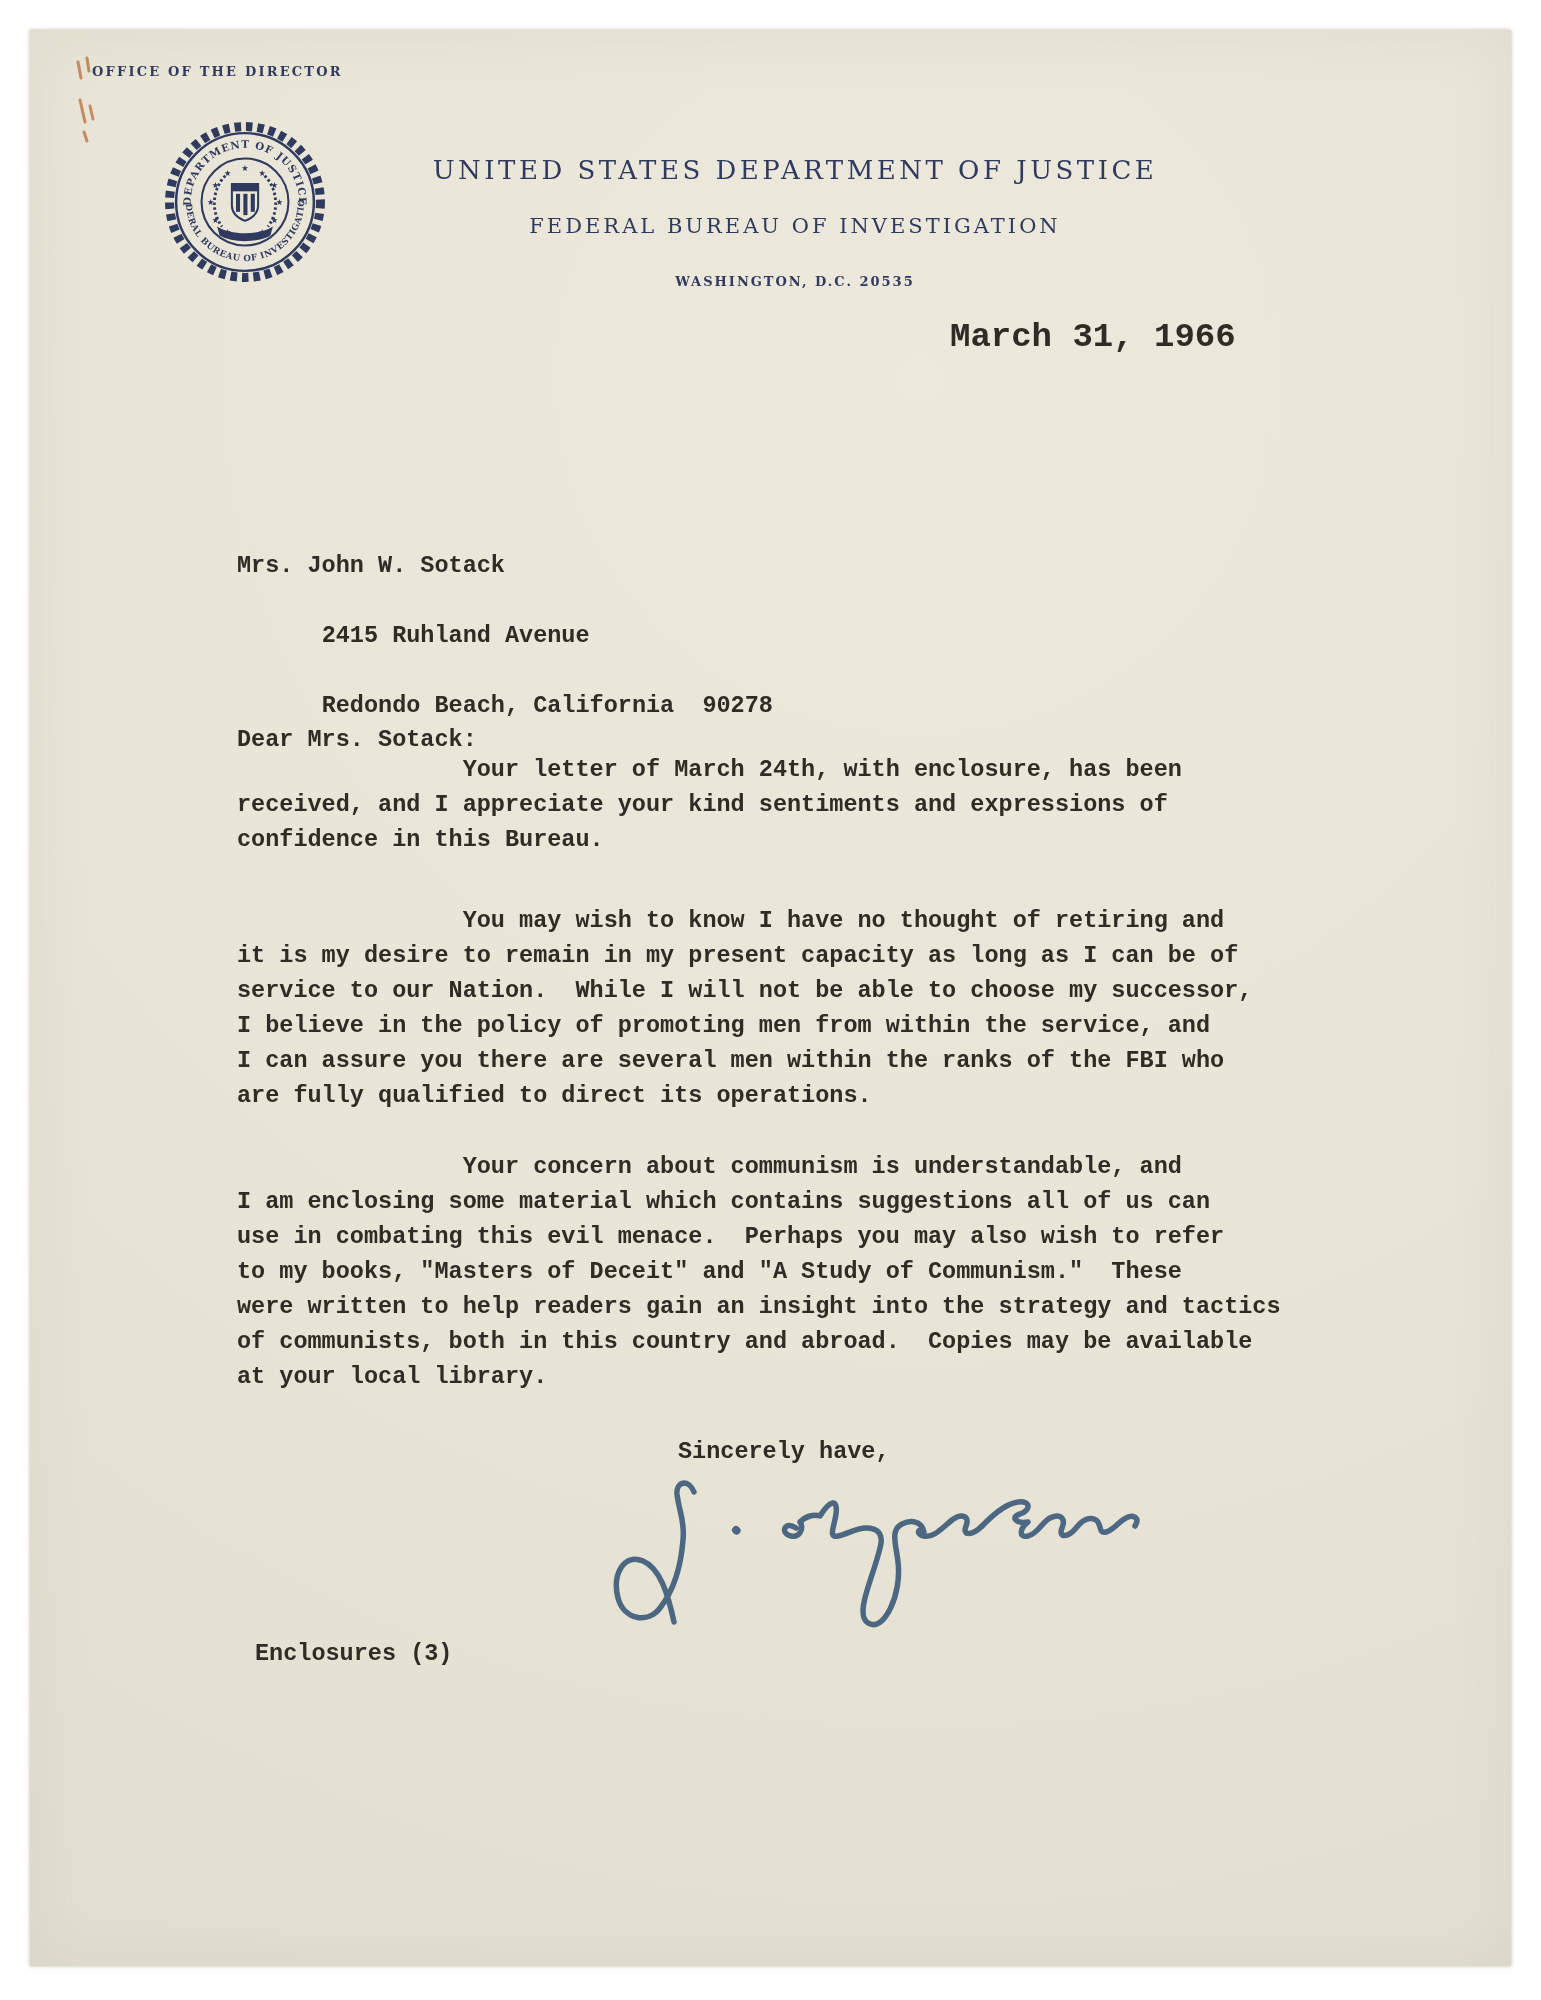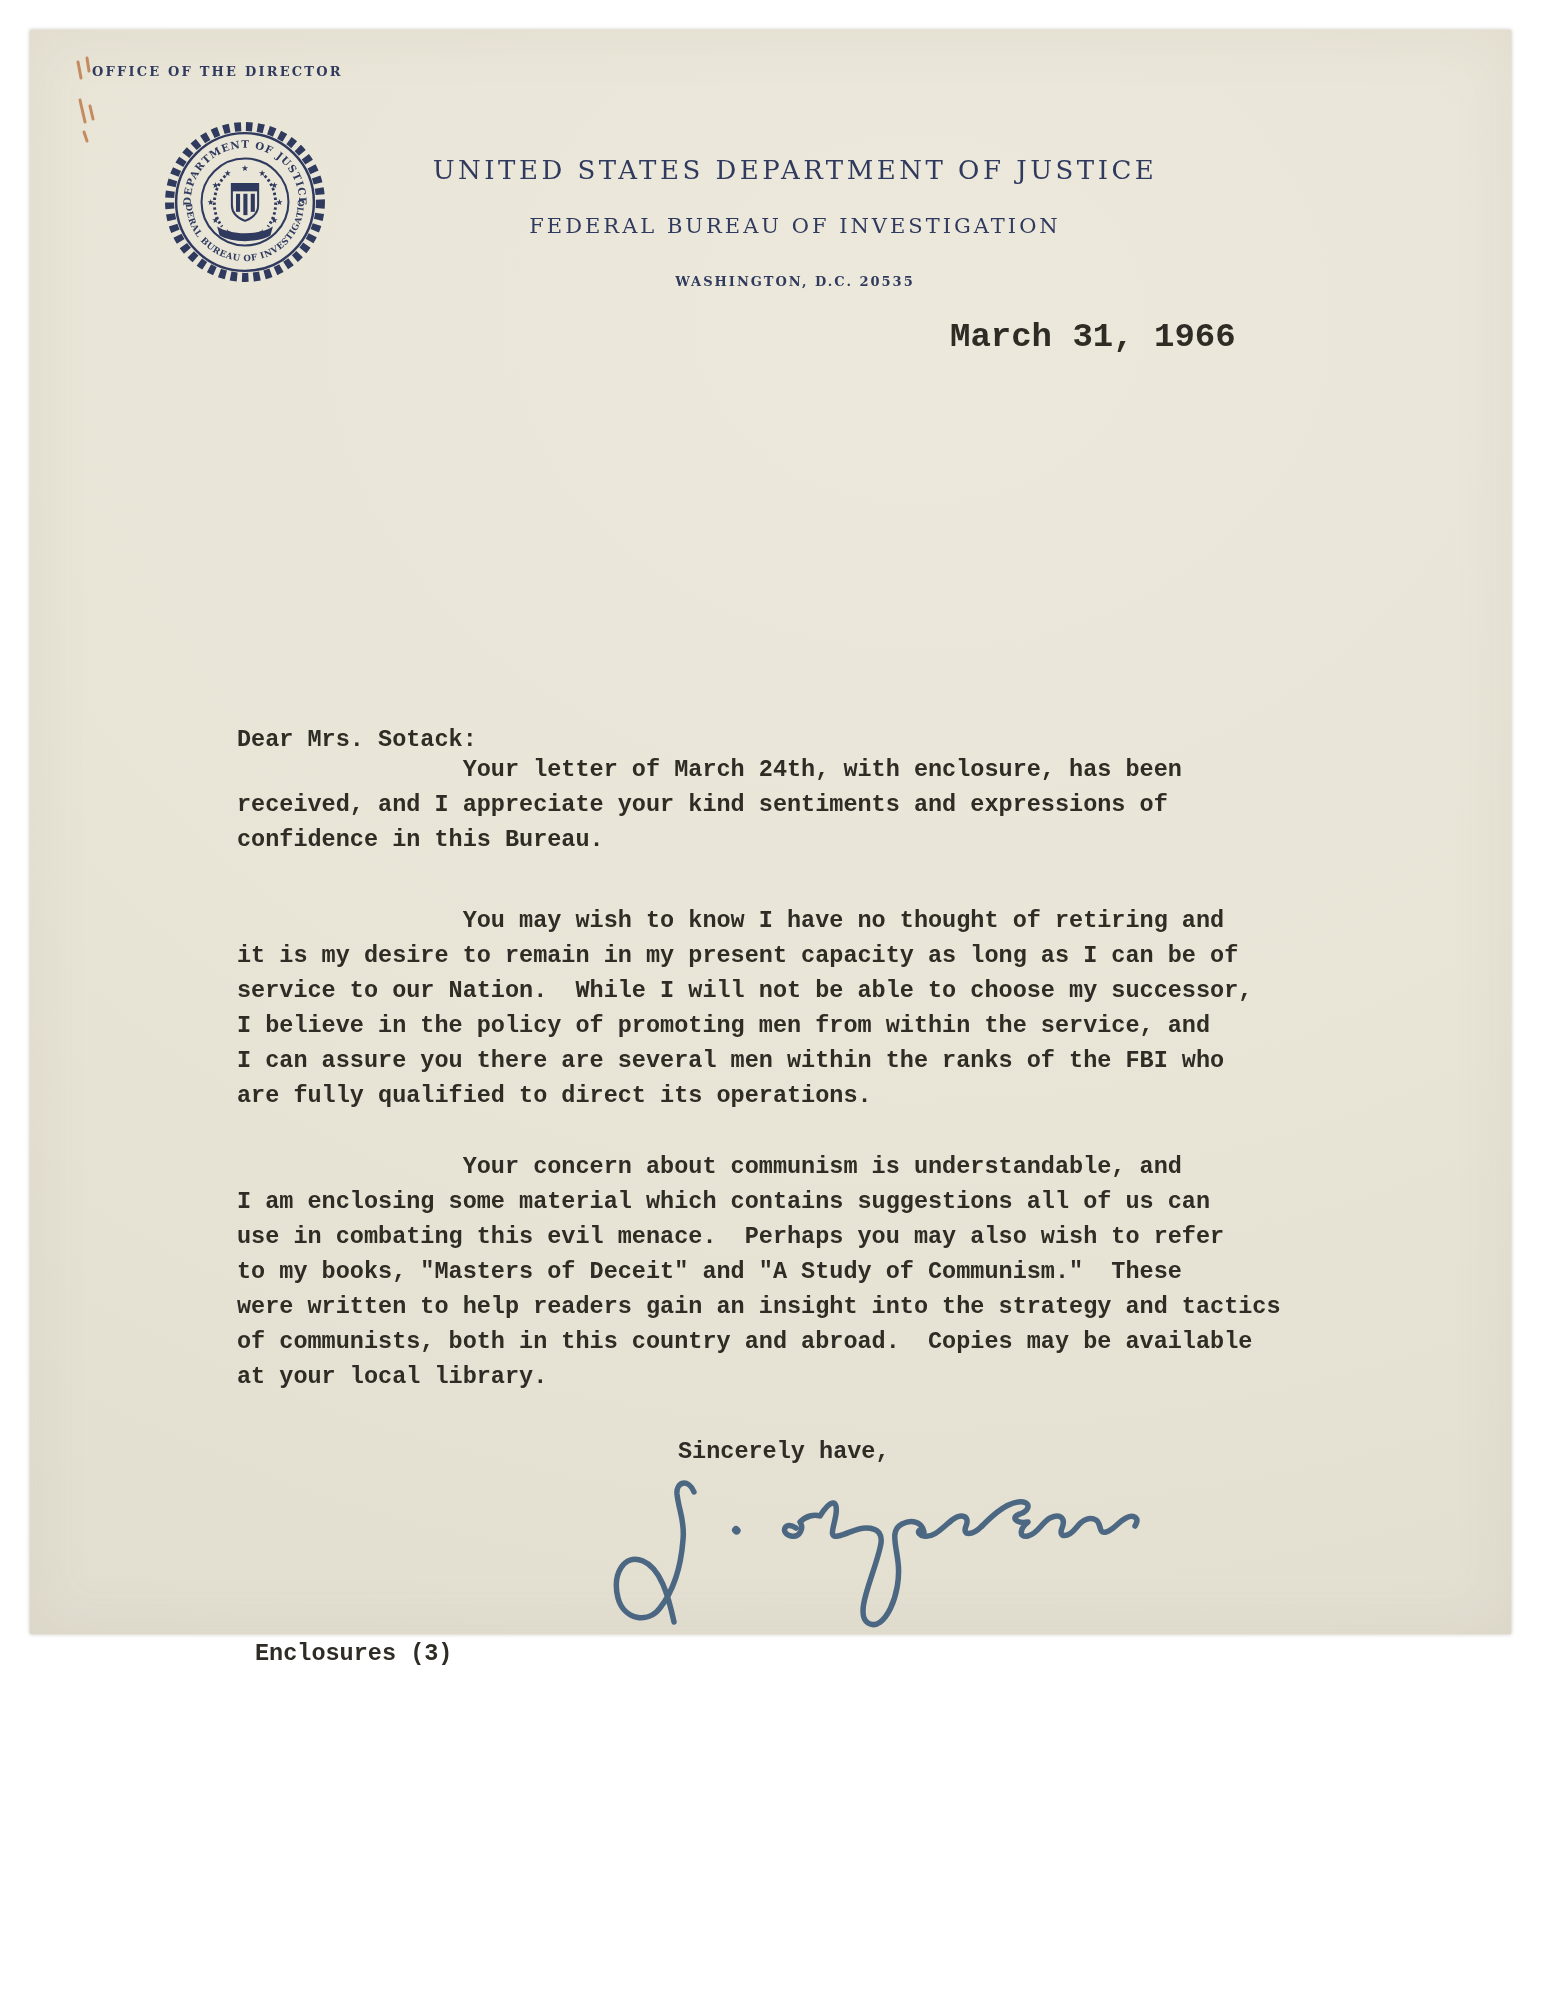--- a/index.html
+++ b/index.html
@@ -1,18 +1,18 @@
 <!DOCTYPE html>
 <html><head>
 <meta charset="utf-8">
 <style>
   html,body{margin:0;padding:0;background:#ffffff;width:1541px;height:2000px;overflow:hidden;}
   .scan{position:relative;width:1541px;height:2000px;background:#ffffff;font-family:"Liberation Mono",monospace;}
   .paper{
-    position:absolute;left:30px;top:30px;width:1481px;height:1604px;
+    position:absolute;left:30px;top:30px;width:1481px;height:1936px;
     background:radial-gradient(120% 90% at 60% 18%, #ece8db 0%, #e8e4d6 55%, #e2ded0 100%);
     box-shadow:0 0 4px rgba(110,105,90,.45), inset 0 0 60px rgba(150,140,110,.10);
   }
   .abs{position:absolute;}
   .office-line{
     left:62px;top:34px;font-family:"DejaVu Serif",serif;font-weight:bold;
     font-size:13px;letter-spacing:2.2px;color:#2f3a5e;white-space:nowrap;
   }
   .header-block{left:315px;top:0;width:900px;text-align:center;color:#2f3a5e;}
   .hl1{position:absolute;left:0;width:100%;top:125px;font-family:"DejaVu Serif",serif;font-size:26px;letter-spacing:3.5px;white-space:nowrap;}
@@ -93,20 +93,24 @@
     </svg>
 
     <div class="abs header-block">
       <div class="hl1">UNITED STATES DEPARTMENT OF JUSTICE</div>
       <div class="hl2">FEDERAL BUREAU OF INVESTIGATION</div>
       <div class="hl3">WASHINGTON, D.C.  20535</div>
     </div>
 
     <div class="abs typed date-line">March 31, 1966</div>
 
+    <div class="abs typed address"><span>Mrs. John W. Sotack</span><br>
+      <span>2415 Ruhland Avenue</span><br>
+      <span>Redondo Beach, California  90278</span>
+    </div>
 
     <div class="abs typed salutation">Dear Mrs. Sotack:</div>
 
     <div class="abs typed para1">                Your letter of March 24th, with enclosure, has been
 received, and I appreciate your kind sentiments and expressions of
 confidence in this Bureau.</div>
     <div class="abs typed para3">                Your concern about communism is understandable, and
 I am enclosing some material which contains suggestions all of us can
 use in combating this evil menace.  Perhaps you may also wish to refer
 to my books, "Masters of Deceit" and "A Study of Communism."  These

